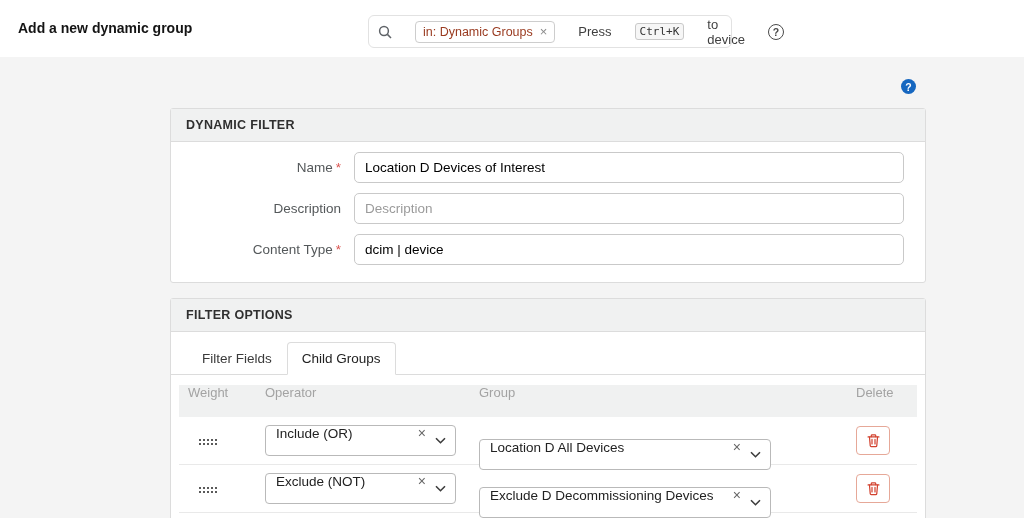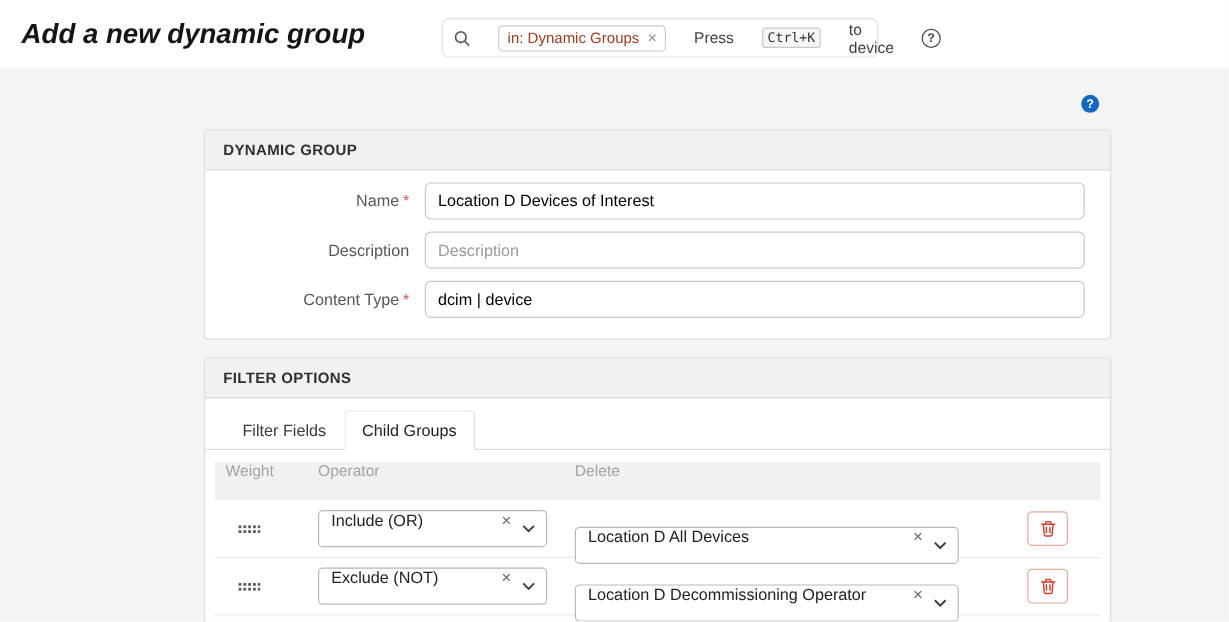--- a/index.html
+++ b/index.html
@@ -2,21 +2,21 @@
 <html><head>
 <meta charset="utf-8">
 <style>
   * { margin:0; padding:0; box-sizing:border-box; }
   html,body { width:1024px; height:518px; overflow:hidden; }
   body { font-family:"Liberation Sans", sans-serif; background:#fff; }
   .page { position:relative; width:1024px; height:518px; }
 
   
   .topbar { position:absolute; top:0; left:0; width:100%; height:57px; background:#fff; }
-  .title { position:absolute; left:18px; top:0; line-height:57px; font-size:23px; font-weight:700; color:#141414;font-style:italic; }
+  .title { position:absolute; left:18px; top:0; line-height:57px; font-size:14px; font-weight:700; color:#141414; }
   .searchbar { position:absolute; left:368px; top:15px; width:364px; height:33px; border:1px solid #e2e2e2;
     border-radius:6px; background:#fff; display:flex; align-items:center; padding:0 9px; gap:23px;
     font-size:13px; color:#3f3f3f; cursor:text; }
   .s-icon { display:flex; align-items:center; }
   .tag { display:inline-flex; align-items:center; gap:7px; border:1px solid #cdcdcd; border-radius:4px;
     padding:3px 7px; font-size:12.5px; color:#9a3b20; white-space:nowrap; }
   .tag-x { color:#8a8a8a; font-size:13px; cursor:pointer; line-height:1; }
   kbd { font-family:"DejaVu Sans Mono", monospace; font-size:11px; background:#f6f6f6; border:1px solid #c9c9c9;
     border-radius:3px; padding:1px 4px; color:#333; }
   .q-circle { width:16px; height:16px; border:1.4px solid #4a4a4a; border-radius:50%; display:inline-flex;
@@ -55,21 +55,21 @@
   .col-weight { width:86px; padding-left:9px; flex:none; }
   .col-operator { width:214px; flex:none; }
   .col-group { width:377px; flex:none; }
   .col-delete { width:63px; flex:none; }
   .trow { display:flex; align-items:center; height:48px; border-bottom:1px solid #e9e9e9; background:#fff; }
   .drag { display:inline-block; width:19px; height:8px; margin-left:10px; cursor:grab;
     background-image:radial-gradient(circle, #5a5a5a 1.1px, transparent 1.35px); background-size:4px 4px; }
   .select { display:flex; height:31px; border:1px solid #b9b9b9; border-radius:4px;
     background:#fff; padding:0 9px 0 10px; font-size:13.5px; color:#222; cursor:pointer; }
   .sel-op { width:191px; }
-  .sel-group { width:320px;margin-top:28px; }
+  .sel-group { width:292px;margin-top:28px; }
   .sel-text { flex:1; white-space:nowrap; overflow:hidden; }
   .sel-clear { color:#666; font-size:14px; margin-right:9px; line-height:1; }
   .sel-chev { display:flex; align-items:center; }
   .del-btn { width:34px; height:29px; border:1px solid #e6a898; border-radius:4px; background:#fff;
     display:flex; align-items:center; justify-content:center; cursor:pointer; }
 </style>
 </head>
 <body>
 
 <div class="page">
@@ -92,21 +92,21 @@
       <kbd>Ctrl+K</kbd>
       <span>to device</span>
       <span class="q-circle">?</span>
     </div>
   </header>
 
   <main class="content">
     <span class="help-blue">?</span>
 
     <section class="panel panel-dg">
-      <div class="panel-head">DYNAMIC GROUP</div>
+      <div class="panel-head">DYNAMIC FILTER</div>
       <div class="panel-body">
 
         <div class="frow">
           <label class="flabel">
             <span>Name</span><span class="req">*</span>
           </label>
           <input class="finput" value="Location D Devices of Interest" style="">
         </div>
 
         <div class="frow">
@@ -131,20 +131,21 @@
 
       <div class="tabs">
         <div class="tab">Filter Fields</div>
         <div class="tab active">Child Groups</div>
       </div>
 
       <div class="table">
         <div class="thead">
           <span class="col-weight">Weight</span>
           <span class="col-operator">Operator</span>
+          <span class="col-group">Group</span>
           <span class="col-delete">Delete</span>
         </div>
 
         <div class="trow">
           <span class="col-weight">
             <span class="drag"></span>
           </span>
           <span class="col-operator">
             <span class="select sel-op">
               <span class="sel-text">Include (OR)</span>
@@ -191,21 +192,21 @@
               <span class="sel-clear">×</span>
               <span class="sel-chev">
                 <svg width="11" height="7" viewBox="0 0 11 7" fill="none" stroke="#3c3c3c" stroke-width="1.6">
                     <path d="M1 1.2l4.5 4.5L10 1.2"></path>
                   </svg>
               </span>
             </span>
           </span>
           <span class="col-group">
             <span class="select sel-group">
-              <span class="sel-text">Location D Decommissioning Operator</span>
+              <span class="sel-text">Exclude D Decommissioning Devices</span>
               <span class="sel-clear">×</span>
               <span class="sel-chev">
                 <svg width="11" height="7" viewBox="0 0 11 7" fill="none" stroke="#3c3c3c" stroke-width="1.6">
                     <path d="M1 1.2l4.5 4.5L10 1.2"></path>
                   </svg>
               </span>
             </span>
           </span>
           <span class="col-delete">
             <button class="del-btn">

